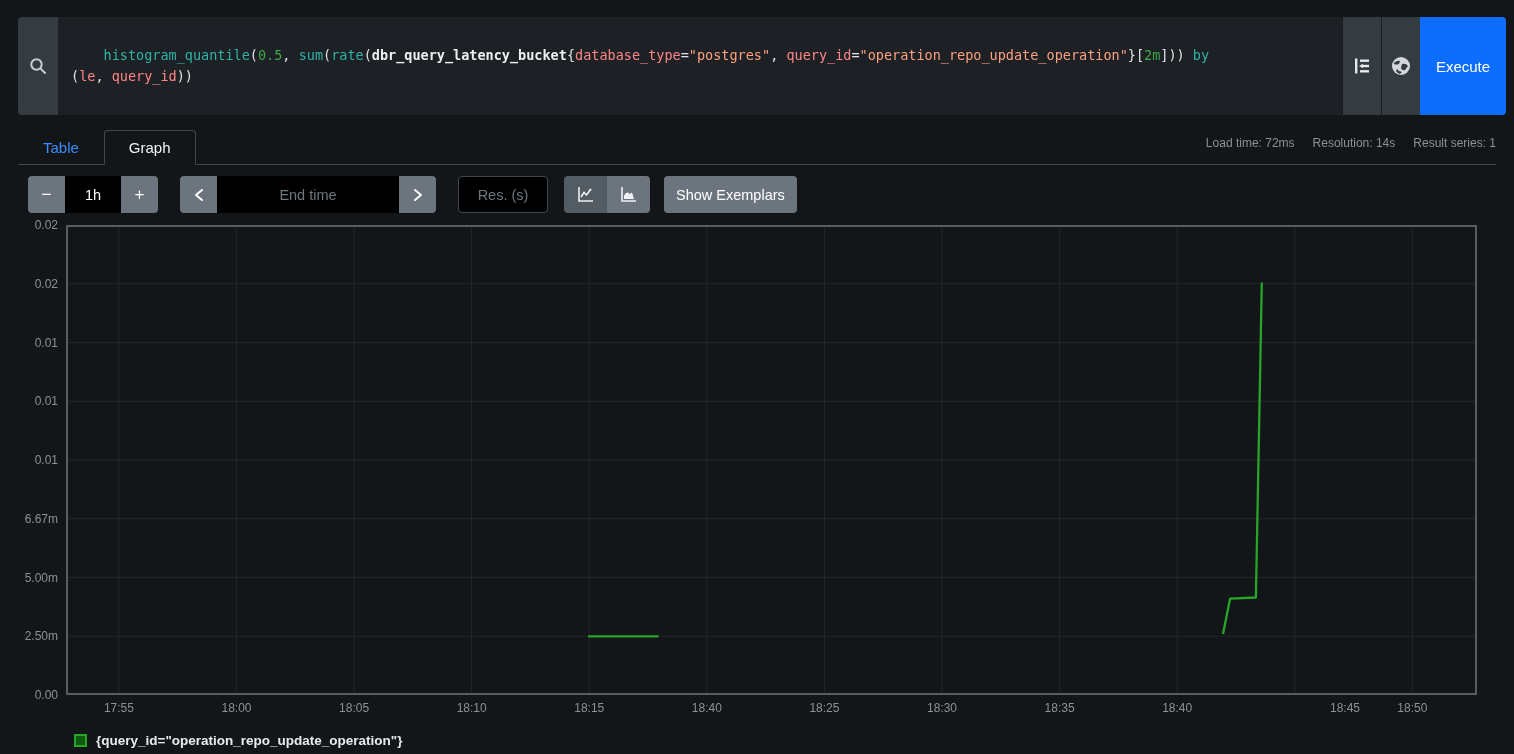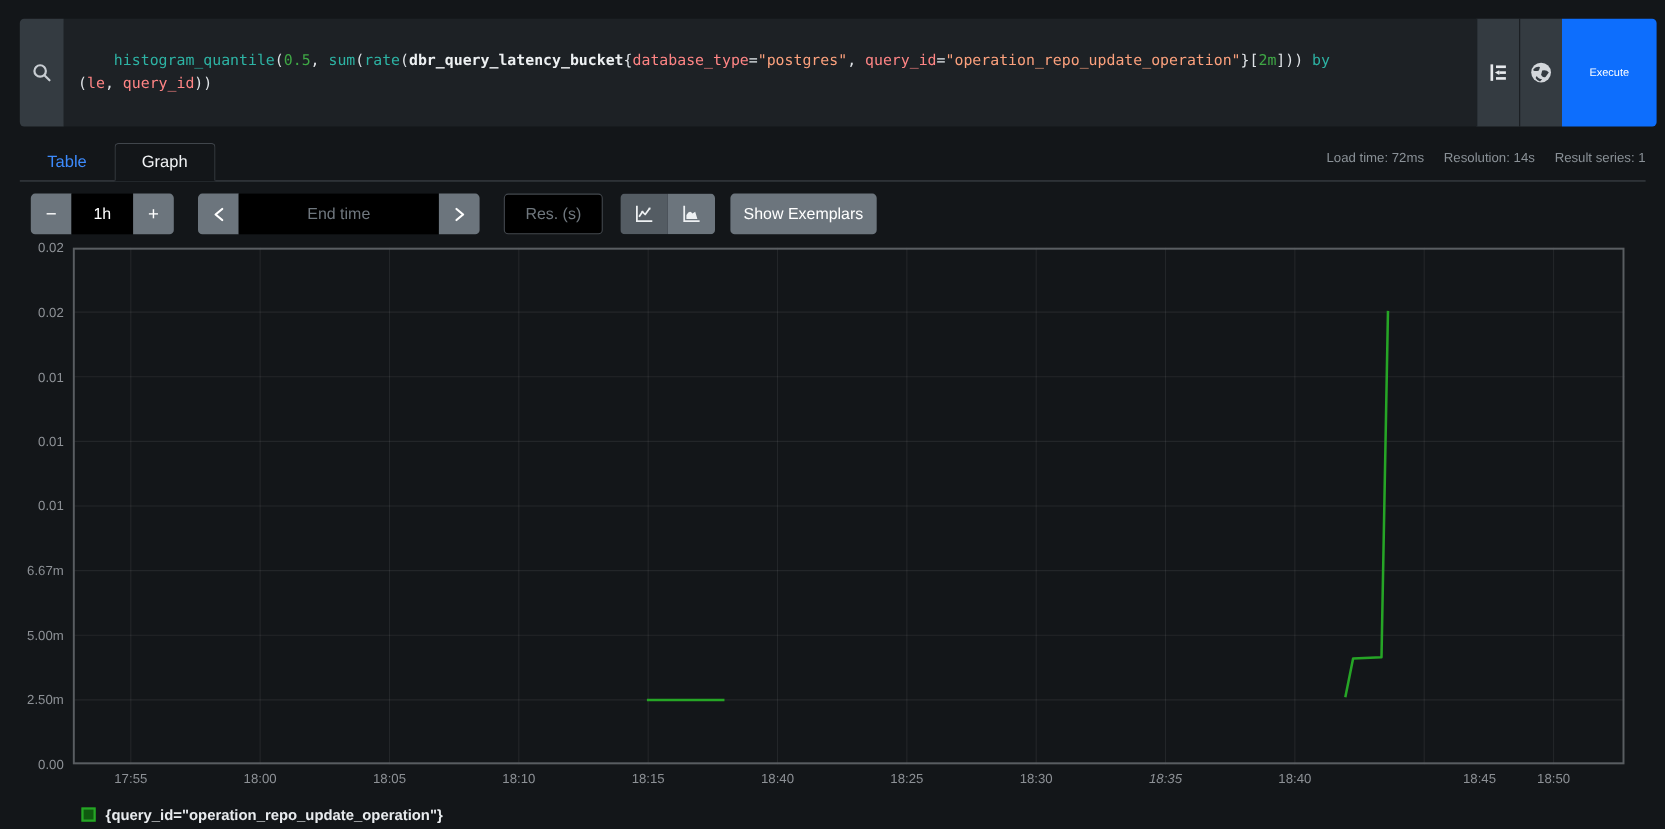--- a/index.html
+++ b/index.html
@@ -24,21 +24,21 @@
   .tok-num { color:#3fa845; }
   .tok-metric { color:#edf0f2; font-weight:700; }
   .tok-label { color:#ff8585; }
   .tok-str { color:#fca17d; }
   .tok-pn { color:#dfe3e7; }
   .qb-iconbtn {
     width:39px; background:#343b41; border:none; border-left:1px solid #1a1d21;
     display:flex; align-items:center; justify-content:center; cursor:pointer;
   }
   .qb-execute {
-    width:86px; background:#0d6efd; border:none; color:#fff; font-size:10px;
+    width:86px; background:#0d6efd; border:none; color:#fff; font-size:15px;
     border-radius:0 4px 4px 0; cursor:pointer; font-family:inherit;
   }
   
   .tabs-row { display:flex; align-items:flex-end; margin:15px 18px 0 18px; border-bottom:1px solid #41464c; position:relative; }
   .tab { padding:8px 24px; font-size:15px; cursor:pointer; border:1px solid transparent; margin-bottom:-1px; }
   .tab-inactive { color:#3d8bfd; }
   .tab-active {
     color:#f1f3f5; background:#131619; border-color:#41464c;
     border-bottom-color:#131619; border-radius:4px 4px 0 0;
   }
@@ -216,21 +216,21 @@
     </svg>
   <div class="x-labels" id="xlabels">
       <div class="xtick" style="left: 52.9125px;">17:55</div>
       <div class="xtick" style="left: 170.496px;">18:00</div>
       <div class="xtick" style="left: 288.079px;">18:05</div>
       <div class="xtick" style="left: 405.662px;">18:10</div>
       <div class="xtick" style="left: 523.246px;">18:15</div>
       <div class="xtick" style="left: 640.829px;">18:40</div>
       <div class="xtick" style="left: 758.413px;">18:25</div>
       <div class="xtick" style="left: 875.996px;">18:30</div>
-      <div class="xtick" style="left: 993.579px; font-style: italic;">18:35</div>
+      <div class="xtick" style="left: 993.579px;">18:35</div>
       <div class="xtick" style="left: 1111.16px;">18:40</div>
       <div class="xtick" style="left: 1279px;">18:45</div>
       <div class="xtick" style="left: 1346.33px;">18:50</div>
     </div>
 </div>
 
 <div class="legend">
   <span class="legend-swatch" id="legend-swatch" style="border-color: rgb(38, 165, 38); background: rgb(15, 90, 15);"></span>
   <span class="legend-name">{query_id="operation_repo_update_operation"}</span>
 </div>

